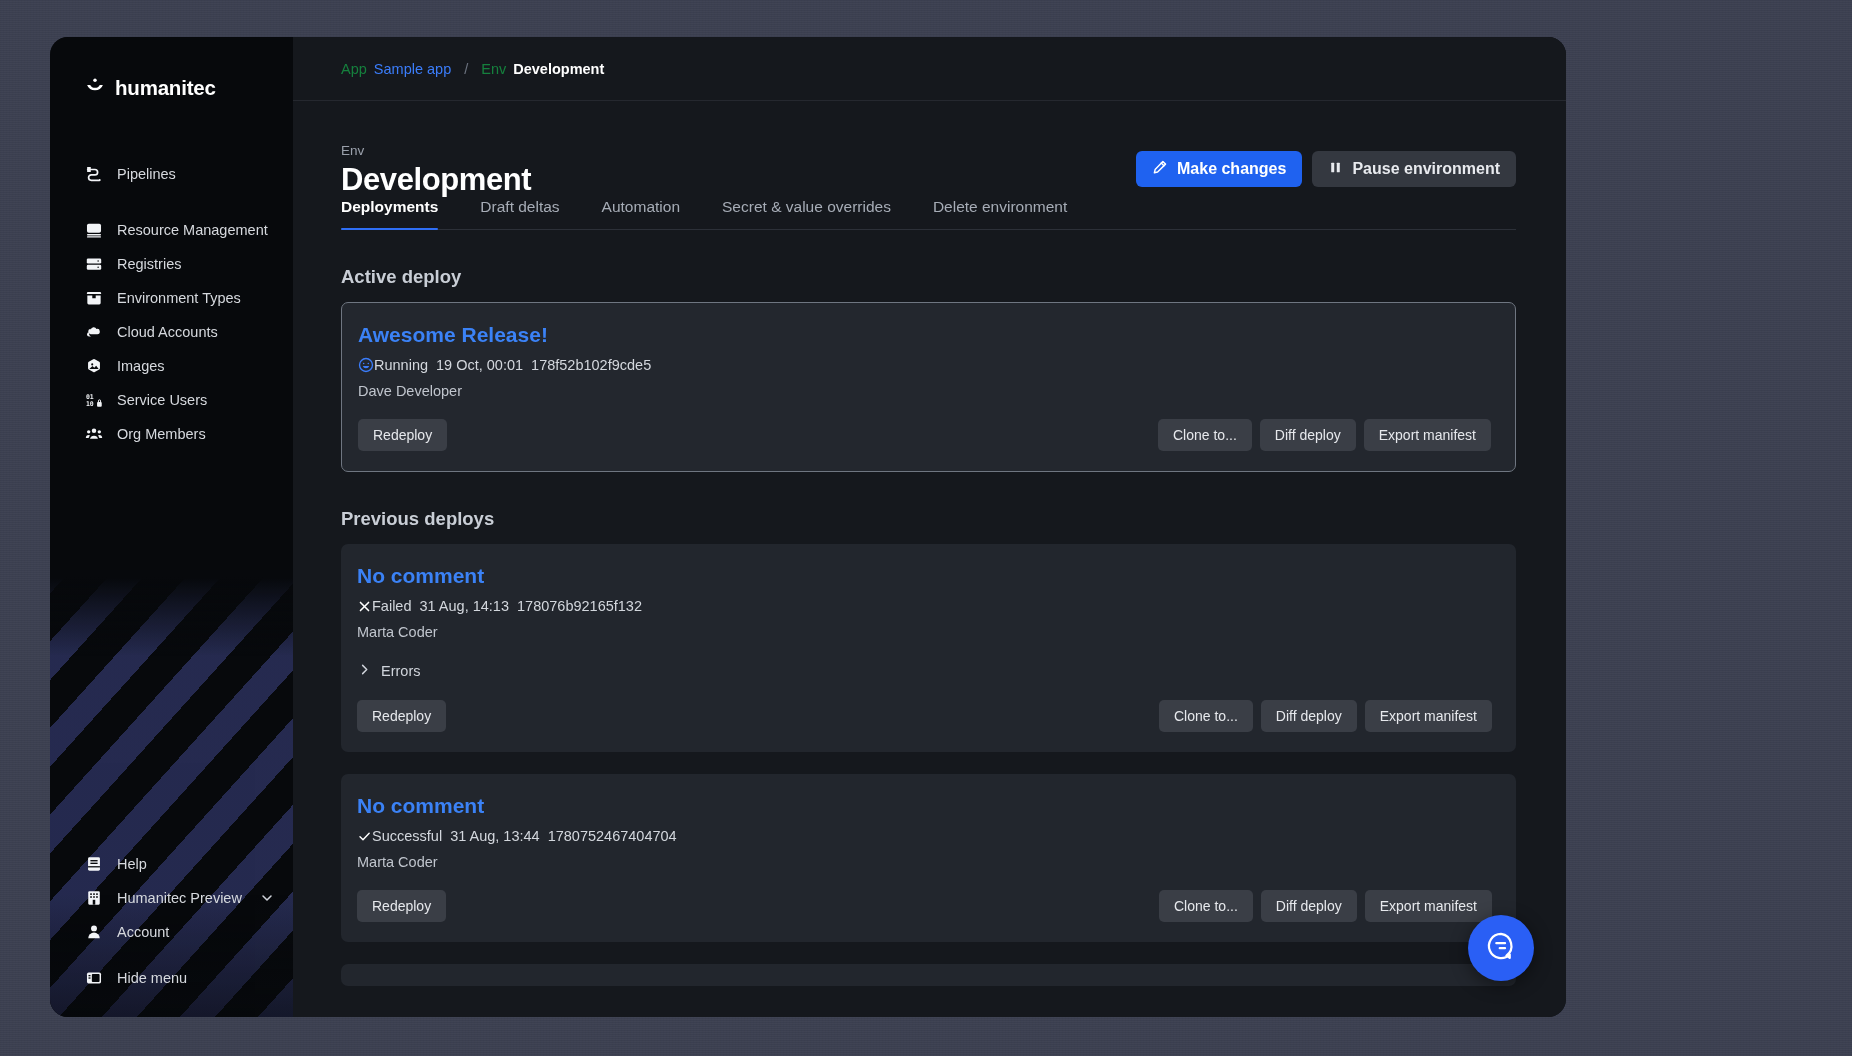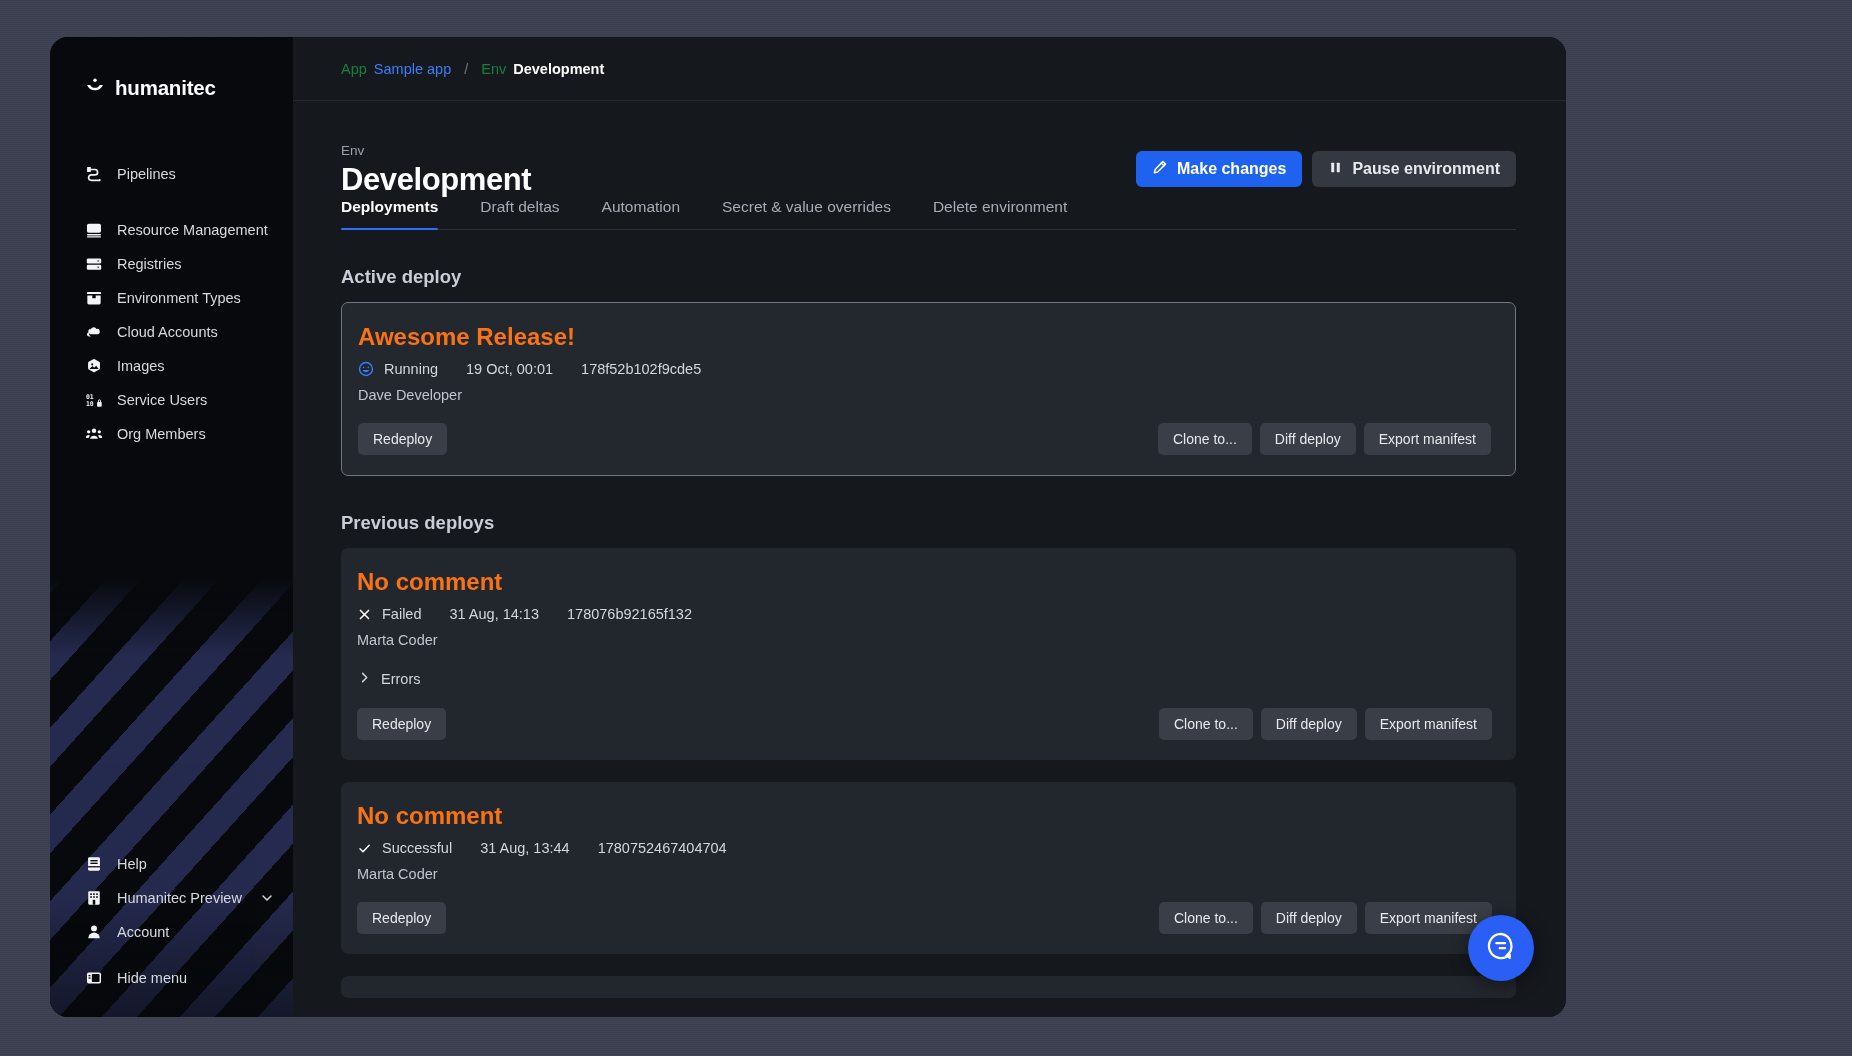--- a/index.html
+++ b/index.html
@@ -209,30 +209,29 @@
     padding: 20px 24px 20px 16px;
     margin-bottom: 22px;
     position: relative;
   }
   .deploy-card.active-card {
     background: #23272e;
     border: 1px solid #6f7681;
   }
 
   .deploy-name {
-    color: #f97316;
-    font-size: 24px;
+    color: #3b82f6;
+    font-size: 21px;
     font-weight: 600;
     margin-bottom: 10px;
     cursor: pointer;
   }
   .deploy-meta {
     display: flex;
     align-items: center;
-    gap: 10px;
     color: #d3d7dd;
     font-size: 14.5px;
     margin-bottom: 10px;
   }
   .status-ico { display: inline-flex; align-items: center; }
   .meta-sep { width: 8px; }
   .deploy-author { color: #c0c5cd; font-size: 14.5px; }
 
   .errors-row {
     display: flex;

